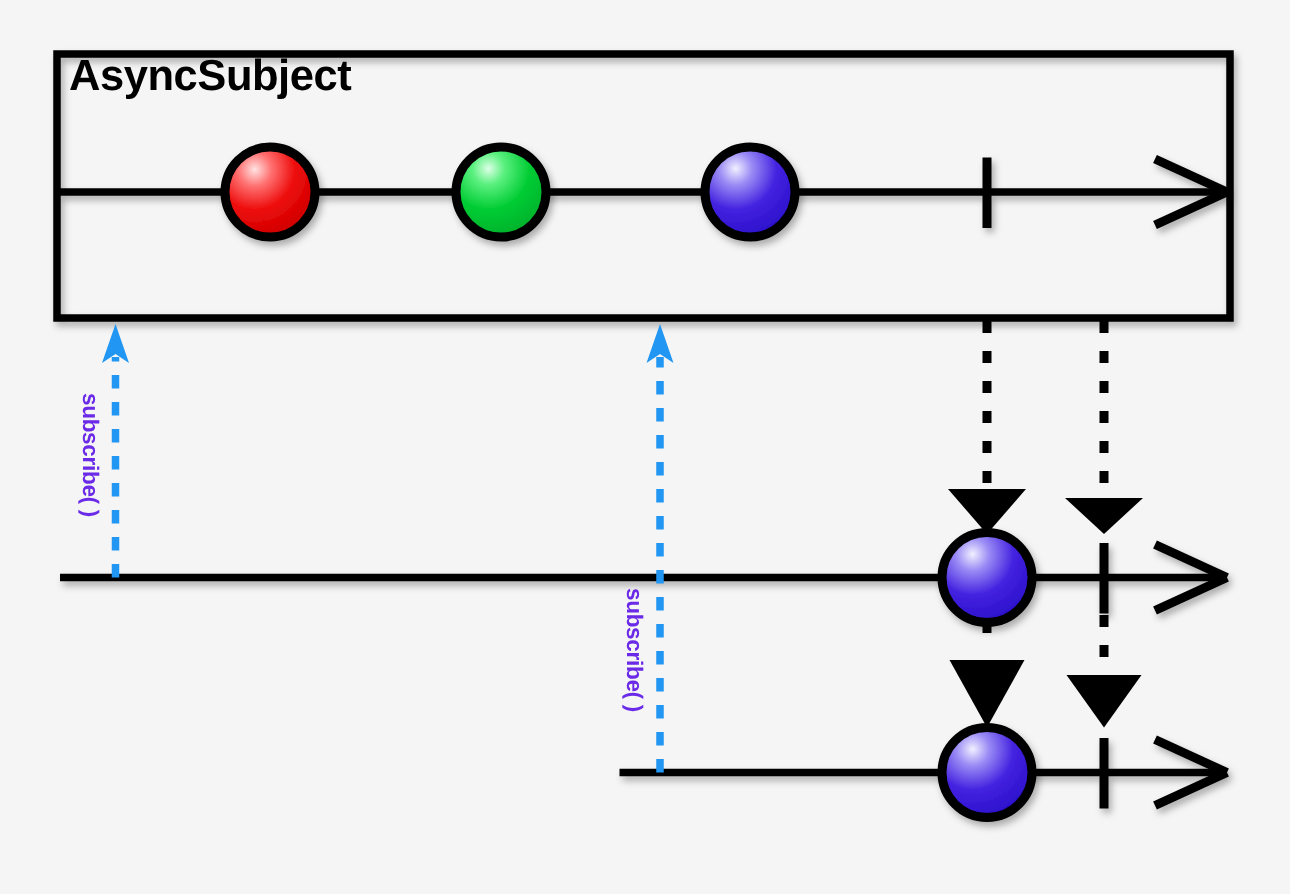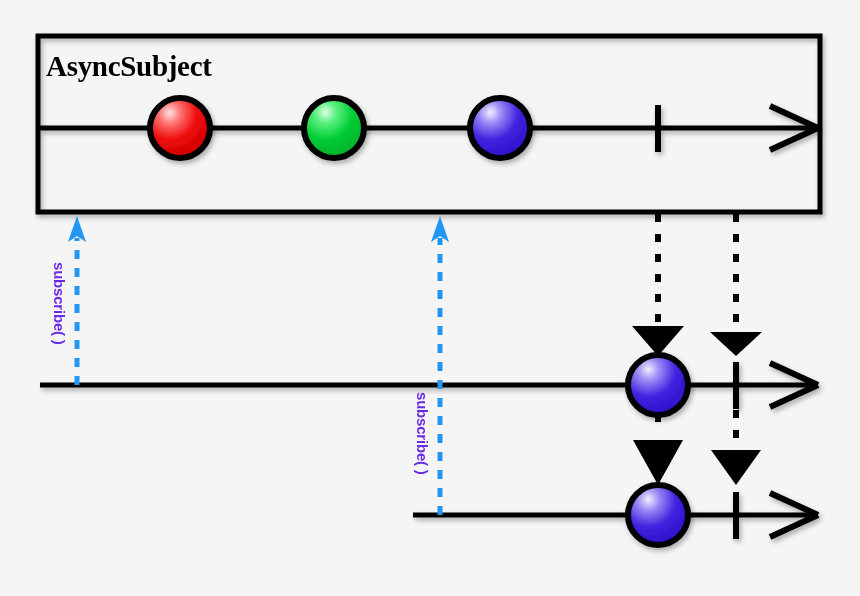--- a/index.html
+++ b/index.html
@@ -132,19 +132,19 @@
     <g>
       <line x1="658" y1="414" x2="658" y2="430" stroke="#000000" stroke-width="6" stroke-dasharray="8 12"></line>
       <polygon points="658,485 633,440 683,440" fill="#000000"></polygon>
     </g>
     <g>
       <line x1="736" y1="410" x2="736" y2="440" stroke="#000000" stroke-width="6" stroke-dasharray="8 12"></line>
       <polygon points="736,485 711,450 761,450" fill="#000000"></polygon>
     </g>
   </svg>
 
-  <div class="title-text" style="left:46px; top:50px;font-family:Liberation Serif, serif;">AsyncSubject</div>
+  <div class="title-text" style="left:46px; top:35px;">AsyncSubject</div>
 
   <div class="sub-label" style="left:68px; top:262px;">subscribe( )</div>
 
   <div class="sub-label" style="left:431px; top:392px;">subscribe( )</div>
 
 </div>
 
 </body></html>

